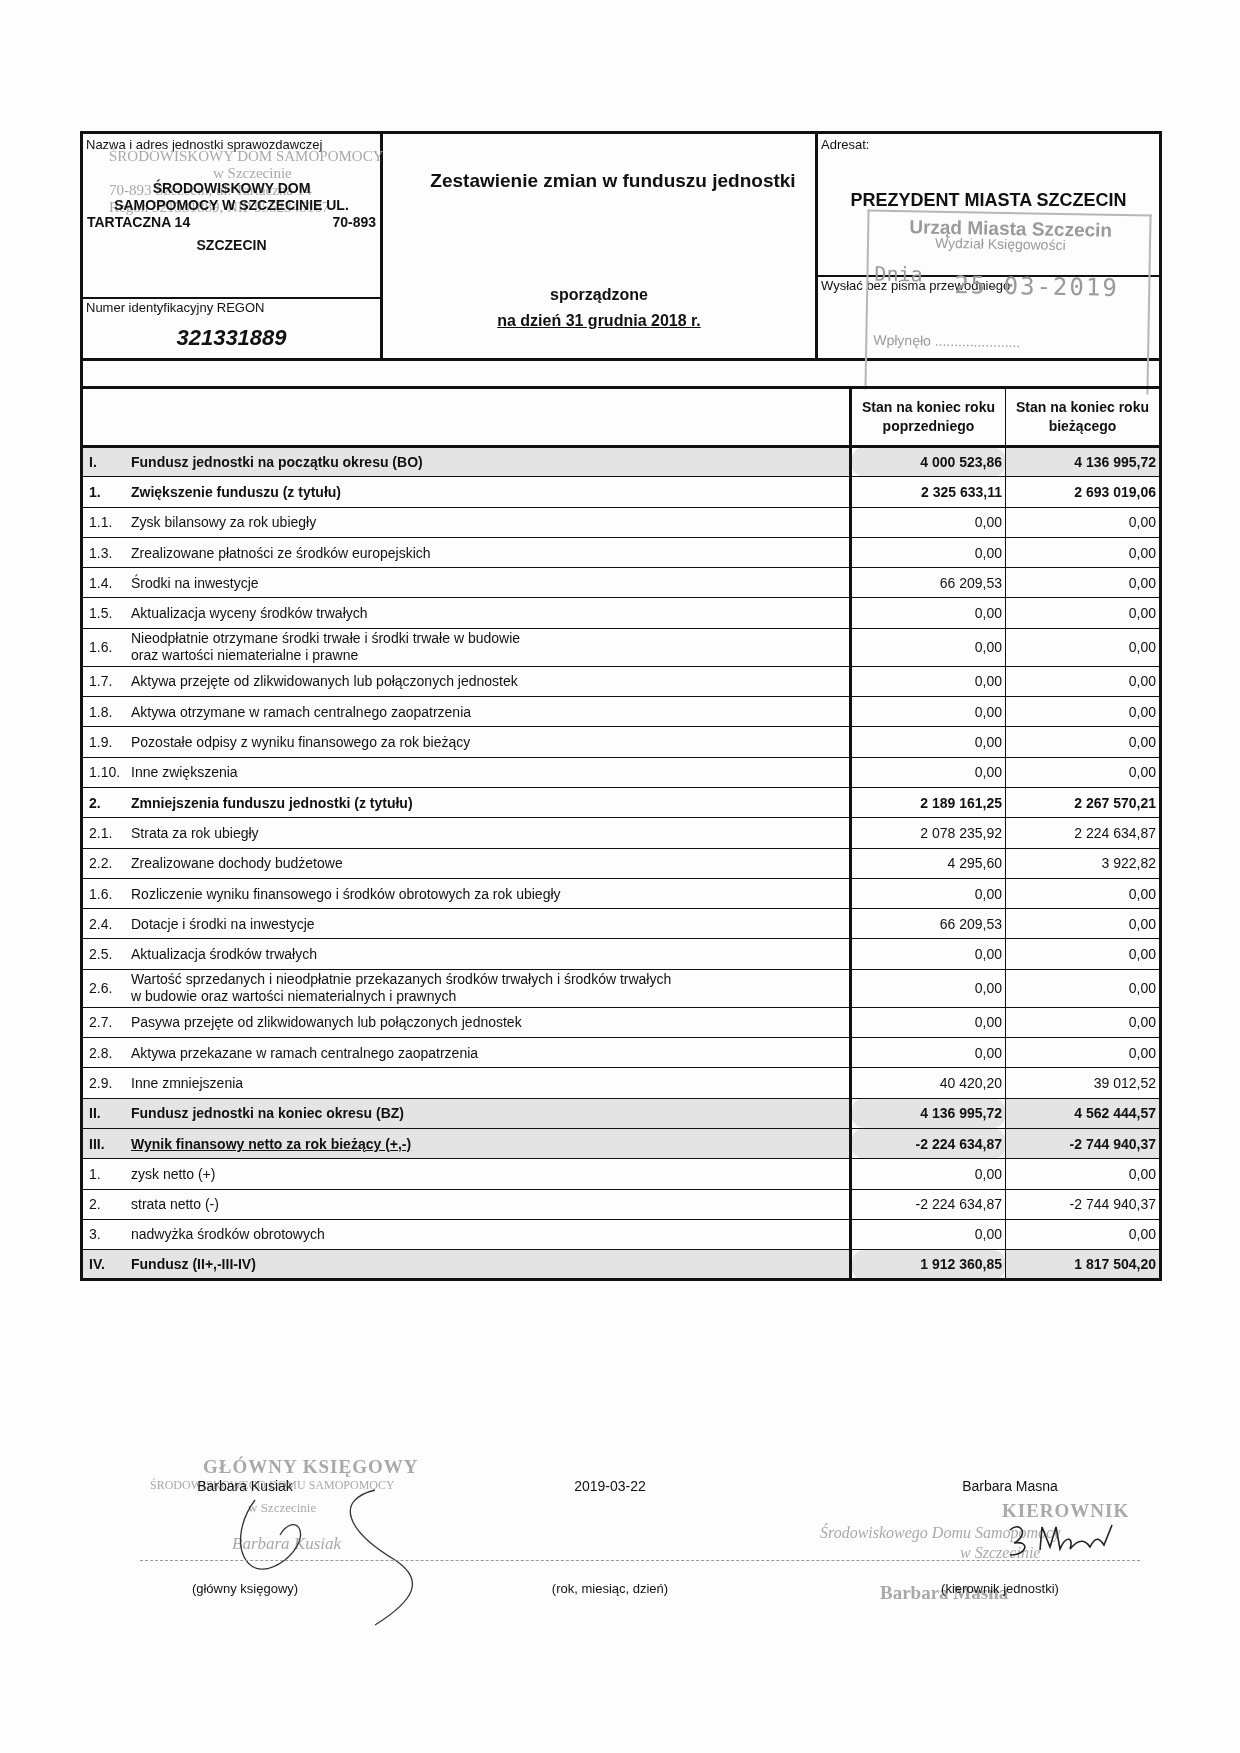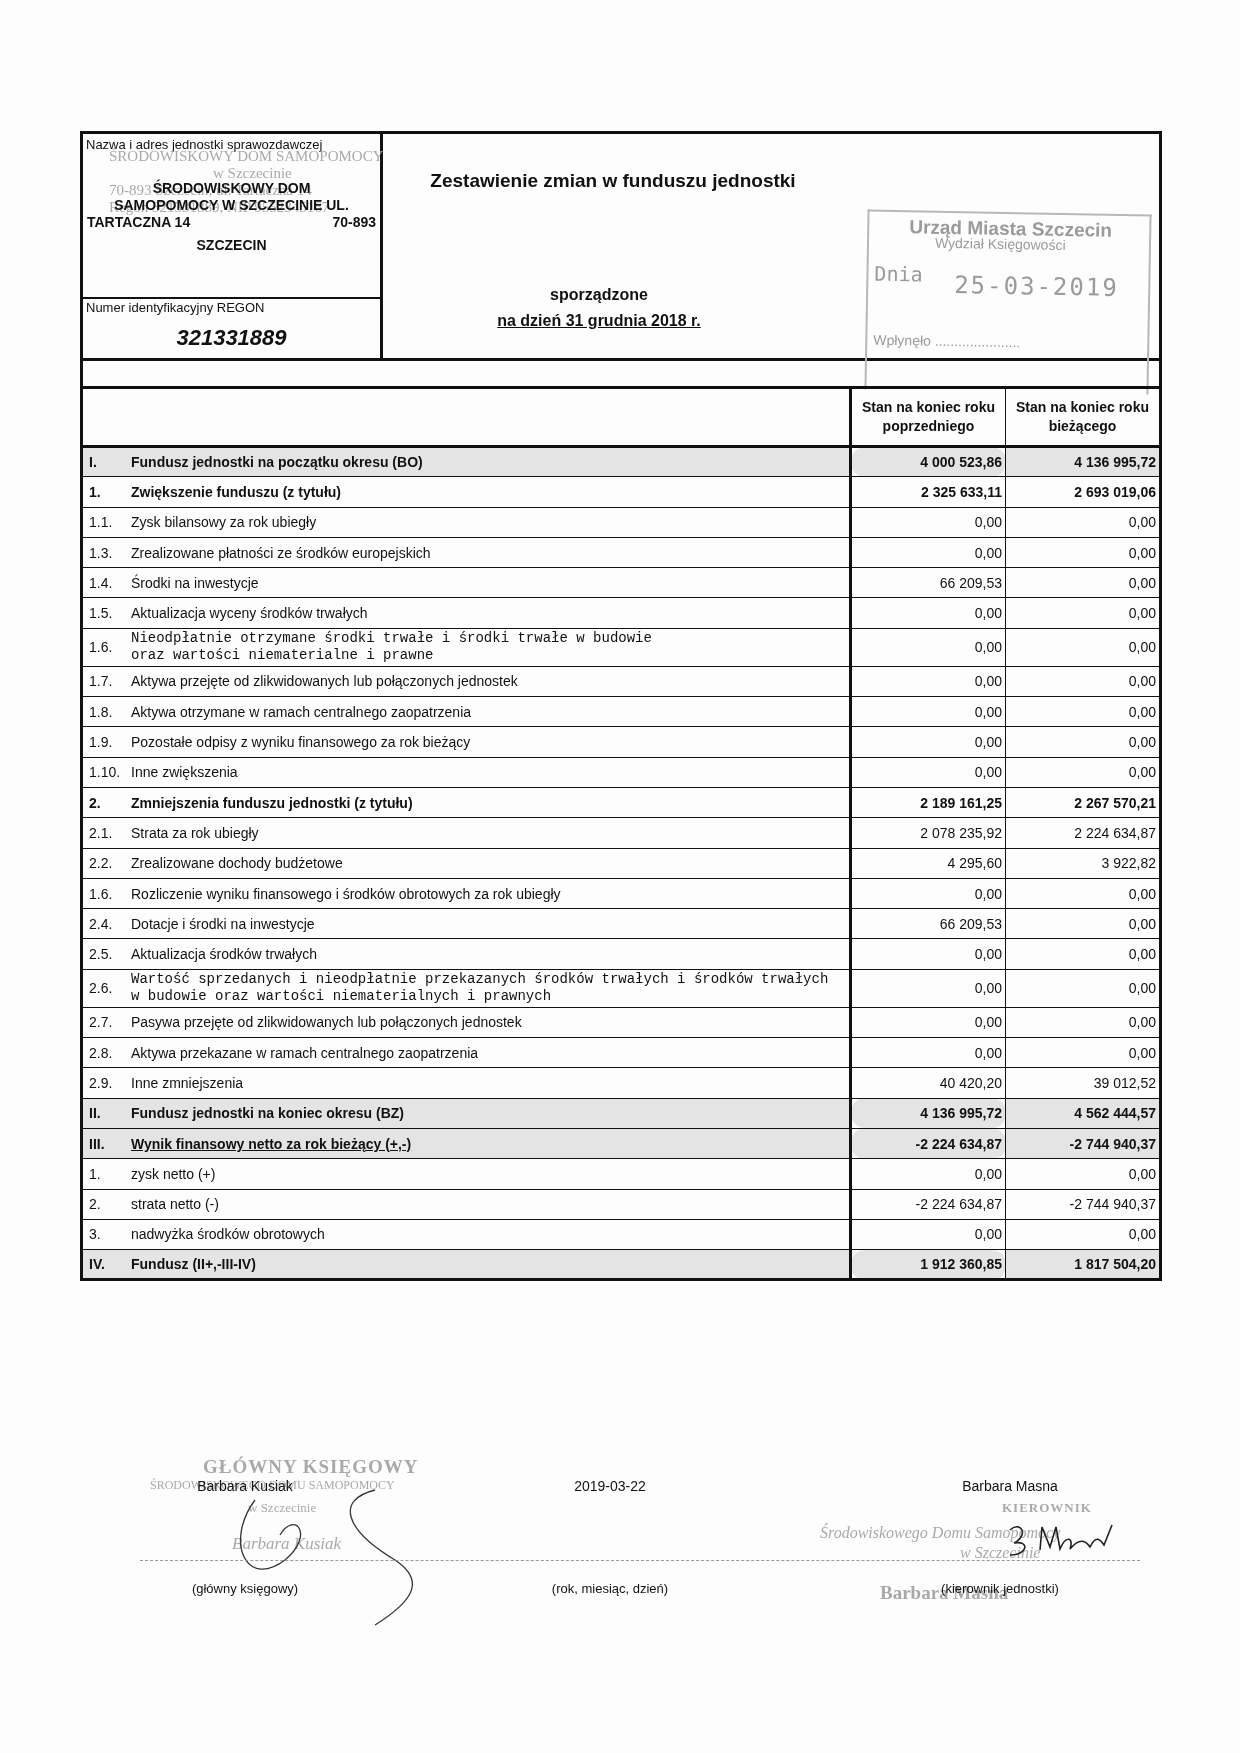--- a/index.html
+++ b/index.html
@@ -47,21 +47,21 @@
   table.fund th { font-size:14px; font-weight:bold; text-align:center; line-height:19px; height:56px; border-bottom:3px solid #111; }
   table.fund td.num { width:36px; padding-left:6px; }
   table.fund td.label { }
   table.fund td.val { width:147px; text-align:right; border-left:3px solid #111;border-radius:14px; }
   table.fund td.val2 { width:147px; text-align:right; }
   table.fund tr { height:30.3px; }
   table.fund tr.tall { height:38px; }
   table.fund tr.tall td.label { line-height:17px; }
   table.fund tr.bold td { font-weight:bold; }
   table.fund tr.shade td { background:#e4e4e4; }
-  .lbl-line { display:block;font-family:Liberation Mono, monospace; }
+  .lbl-line { display:block; }
 
   
   .sig { position:absolute; font-size:14px; text-align:center; }
   .sig-line { position:absolute; left:140px; top:1560px; width:1000px; border-top:1px dashed #999; }
   .stamp-txt { position:absolute; color:#a9a9a9; font-family:"Liberation Serif", serif; }
   .scribble { position:absolute; }
 </style>
 </head>
 <body>
 
@@ -93,20 +93,29 @@
         <div class="regon-val">321331889</div>
       </div>
     </div>
 
     <div class="c2">
       <div class="doc-title">Zestawienie zmian w funduszu jednostki</div>
       <div class="doc-sub1">sporządzone</div>
       <div class="doc-sub2">na dzień 31 grudnia 2018 r.</div>
     </div>
 
+    <div class="c3">
+      <div class="addr-block">
+        <span class="small-label">Adresat:</span>
+        <div class="addressee">PREZYDENT MIASTA SZCZECIN</div>
+      </div>
+      <div class="send-block">
+        <span class="small-label">Wysłać bez pisma przewodniego</span>
+      </div>
+    </div>
   </div>
 
   <div class="spacer"></div>
 
   <div class="stamp-office">
     <div class="l1">Urząd Miasta Szczecin</div>
     <div class="l2">Wydział Księgowości</div>
     <div class="dnia">Dnia</div>
     <div class="date">25-03-2019</div>
     <div class="wp">Wpłynęło ......................</div>
@@ -298,21 +307,21 @@
   <div class="stamp-txt" style="left:232px;top:1534px;font-size:17px;font-style:italic;">Barbara Kusiak</div>
 
   <div class="sig" style="left:170px;top:1478px;width:150px;">Barbara Kusiak</div>
   <div class="sig" style="left:510px;top:1478px;width:200px;">2019-03-22</div>
   <div class="sig" style="left:910px;top:1478px;width:200px;">Barbara Masna</div>
 
   <svg class="scribble" style="left:225px;top:1480px;" width="220" height="150">
     <path d="M30 20 C 0 60, 20 110, 60 80 C 90 55, 70 30, 55 55 M150 10 C 110 20, 120 50, 170 80 C 200 100, 190 120, 150 145" fill="none" stroke="#333" stroke-width="1.3"></path>
   </svg>
 
-  <div class="stamp-txt" style="left:1002px;top:1500px;font-size:13px;font-weight:bold;letter-spacing:1px;">KIEROWNIK</div>
+  <div class="stamp-txt" style="left:1002px;top:1500px;font-size:19px;font-weight:bold;letter-spacing:1px;">KIEROWNIK</div>
   <div class="stamp-txt" style="left:820px;top:1524px;font-size:16px;font-style:italic;white-space:nowrap;">Środowiskowego Domu Samopomocy</div>
   <div class="stamp-txt" style="left:960px;top:1544px;font-size:16px;font-style:italic;">w Szczecinie</div>
   <div class="stamp-txt" style="left:880px;top:1582px;font-size:19px;font-weight:bold;">Barbara Masna</div>
 
   <svg class="scribble" style="left:1000px;top:1515px;" width="130" height="50">
     <path d="M10 15 C 20 5, 30 20, 14 28 C 30 25, 28 40, 10 40 M40 35 L42 12 L50 32 L56 12 L60 34 C 66 20, 74 22, 70 34 C 80 22, 86 26, 90 32 C 96 20, 100 24, 104 30 L112 10" fill="none" stroke="#222" stroke-width="1.6"></path>
   </svg>
 
   <div class="sig-line"></div>
 

